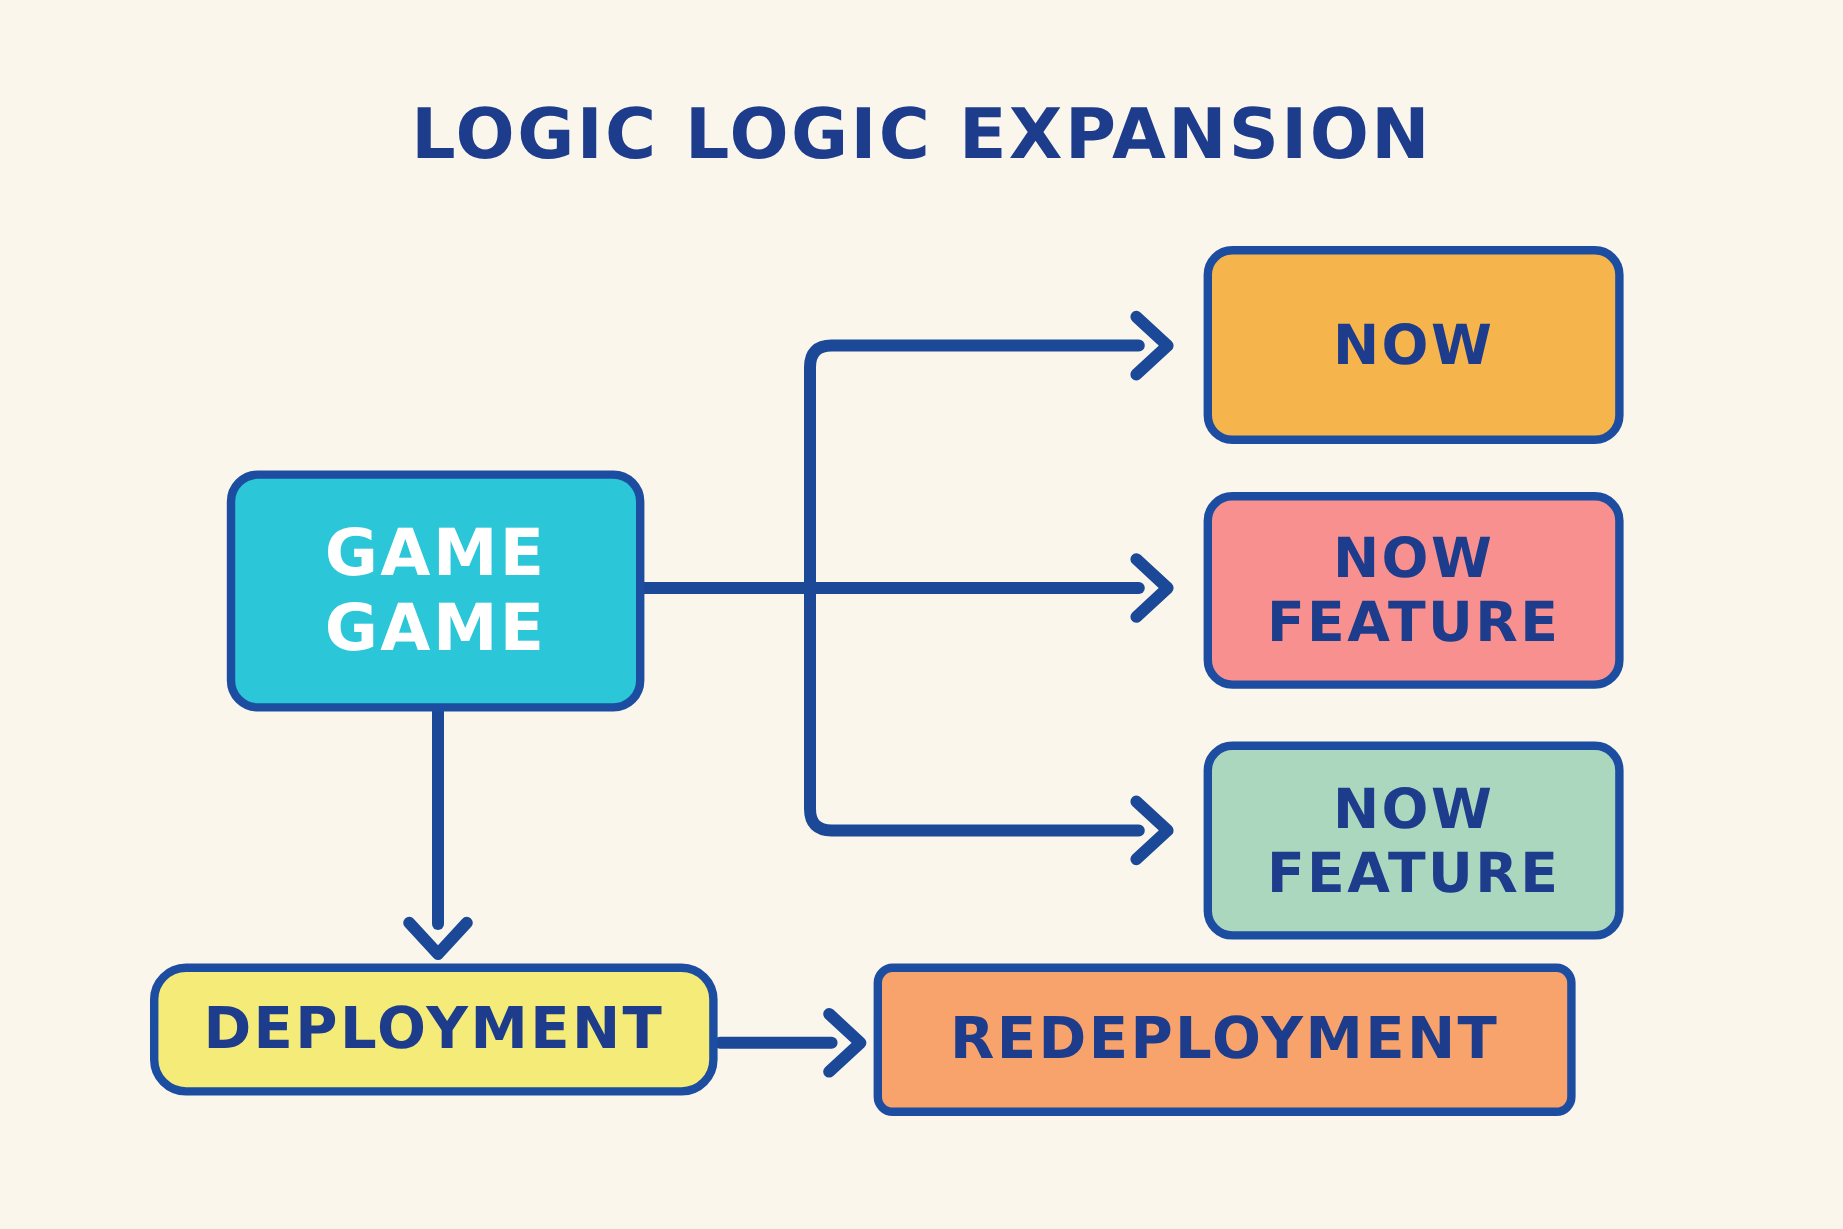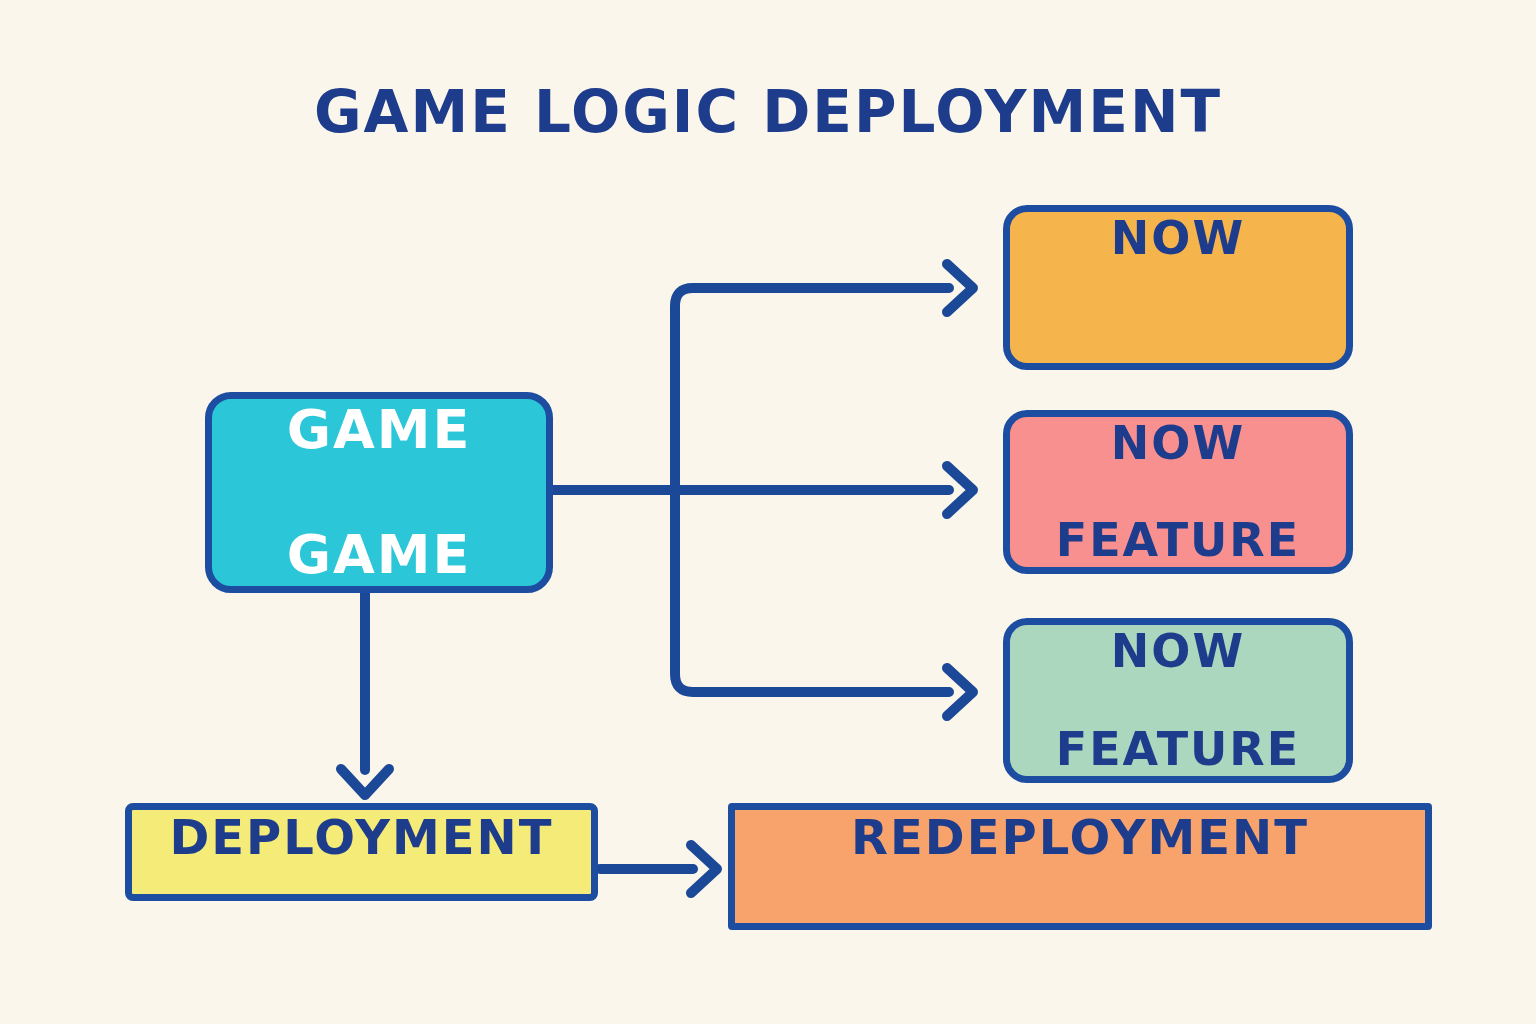--- a/index.html
+++ b/index.html
@@ -10,38 +10,38 @@
   }
   .title{
     position:absolute;top:78px;left:0;width:100%;
     text-align:center;font-size:58px;font-weight:700;letter-spacing:2px;
     color:#1e3c8c;z-index:2;
   }
   .edges{position:absolute;top:0;left:0;width:1536px;height:1024px;z-index:1;}
   .node{
     position:absolute;box-sizing:border-box;z-index:2;
     border:7px solid #1c4da0;border-radius:26px;
-    display:flex;flex-direction:column;align-items:center;justify-content:space-between;
+    display:flex;flex-direction:column;align-items:center;justify-content:center;
     font-weight:700;color:#1e3c8c;text-align:center;
   }
   .node .line{line-height:1.15;letter-spacing:2px;}
-  .node-game-logic{left:205px;top:392px;width:348px;height:201px;color:#ffffff;font-size:54px;}
+  .node-game-logic{left:189px;top:392px;width:348px;height:201px;color:#ffffff;font-size:54px;}
   .node-feature-top{left:1003px;top:205px;width:350px;height:165px;font-size:46px;border-radius:24px;}
   .node-feature-mid{left:1003px;top:410px;width:350px;height:164px;font-size:46px;border-radius:24px;}
   .node-feature-bottom{left:1003px;top:618px;width:350px;height:165px;font-size:46px;border-radius:24px;}
-  .node-deployment{left:125px;top:803px;width:473px;height:98px;font-size:48px;border-radius:8px;}
-  .node-redeployment{left:728px;top:803px;width:704px;height:127px;font-size:48px;border-radius:4px;}
+  .node-deployment{left:125px;top:803px;width:473px;height:110px;font-size:48px;border-radius:30px;}
+  .node-redeployment{left:728px;top:803px;width:585px;height:127px;font-size:48px;border-radius:16px;}
   .edge{fill:none;stroke-width:10;stroke-linecap:round;stroke-linejoin:round;}
 </style>
 </head>
 <body>
 
 <div class="canvas" style="background-color: rgb(250, 246, 236);">
 
-  <div class="title" style="color: rgb(30, 60, 140);">GAME LOGIC DEPLOYMENT</div>
+  <div class="title" style="color: rgb(30, 60, 140);">LOGIC LOGIC EXPANSION</div>
 
   <svg class="edges" viewBox="0 0 1536 1024" xmlns="http://www.w3.org/2000/svg">
 
     <path class="edge" d="M537 490 H949" style="stroke: rgb(28, 72, 152);"></path>
     <polyline class="edge" points="947,466 973,490 947,514" style="stroke: rgb(28, 72, 152);"></polyline>
 
     <path class="edge" d="M675 490 V306 Q675 288 693 288 H949" style="stroke: rgb(28, 72, 152);"></path>
     <polyline class="edge" points="947,264 973,288 947,312" style="stroke: rgb(28, 72, 152);"></polyline>
 
     <path class="edge" d="M675 490 V674 Q675 692 693 692 H949" style="stroke: rgb(28, 72, 152);"></path>

